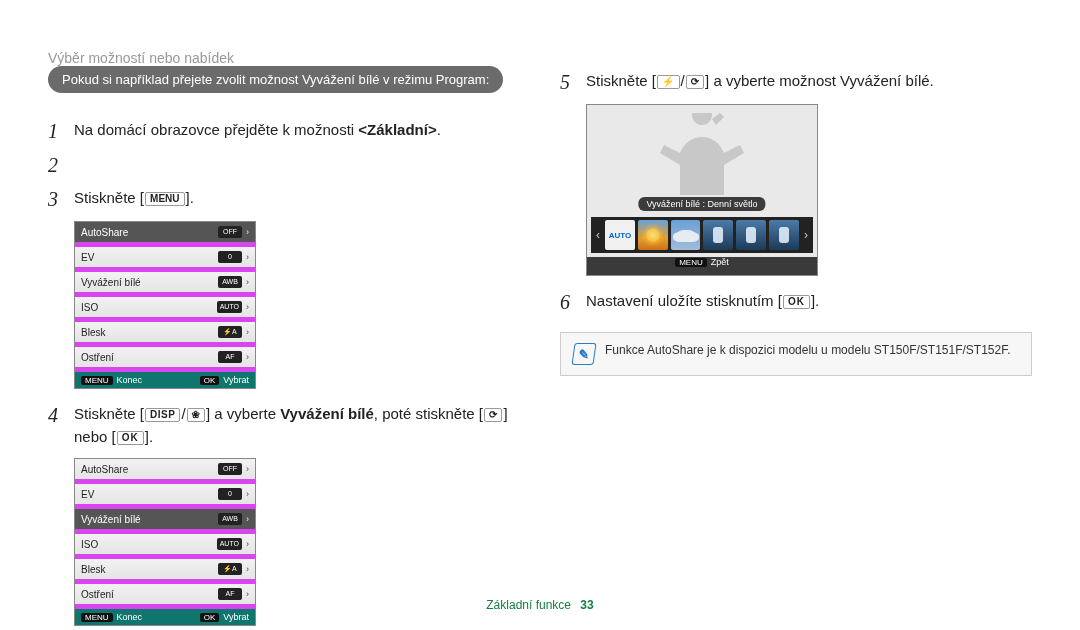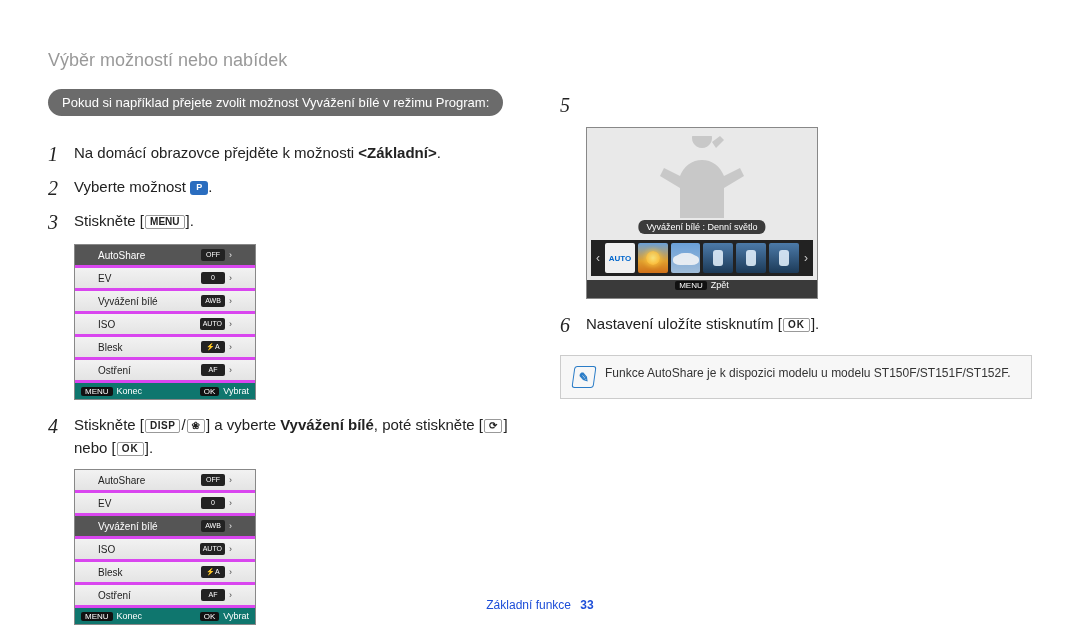--- a/index.html
+++ b/index.html
@@ -9,23 +9,22 @@
     color:#333;
     position:relative;
     background:#fff;
   }
   .page {
     padding:50px 48px 0 48px;
     position:relative;
     height:580px;
   }
   .header-title {
-    font-size:18px;
+    font-size:14px;
     color:#999;
-    margin-bottom:18px;
   }
   .two-col {
     display:flex;
     gap:40px;
   }
   .col {
     flex:1;
   }
   .callout-bar {
     background:#6b6b6b;
@@ -91,22 +90,22 @@
     border:1px solid #888;
     font-size:10px;
     margin:6px 0 14px 26px;
     background:#e6e6e6;
   }
   .cam-row {
     display:flex;
     align-items:center;
     justify-content:space-between;
     height:20px;
-    padding:0 23px;
-    border-bottom:3px solid #d946ef;
+    padding:0 6px;
+    border-bottom:5px solid #d946ef;
     background:linear-gradient(#f2f2f2,#e4e4e4);
     color:#222;
   }
   .cam-row:last-child { border-bottom:none; }
   .cam-row.sel { background:#555; color:#fff; }
   .cam-row .r {
     display:flex;
     align-items:center;
     gap:4px;
   }
@@ -268,21 +267,21 @@
     flex-shrink:0;
     transform:skewX(-8deg);
   }
 
   .footer {
     position:absolute;
     bottom:18px;
     left:0; right:0;
     text-align:center;
     font-size:12px;
-    color:#1d4ed8;
+    color:#15803d;
   }
   .footer b { font-weight:bold; margin-left:6px; }
 </style>
 </head>
 <body>
 
 <div class="page">
 
   <div class="header-title">Výběr možností nebo nabídek</div>
 
@@ -296,26 +295,20 @@
       <div class="step">
         <div class="step-num">1</div>
         <div class="step-body">
           <span>Na domácí obrazovce přejděte k možnosti </span><b>&lt;Základní&gt;</b><span>.</span>
         </div>
       </div>
 
       
       <div class="step">
         <div class="step-num">2</div>
-        <div class="step-body">
-          <span>Vyberte možnost </span>
-          <span class="icon-prog">
-              <span>P</span>
-            </span>.
-        </div>
       </div>
 
       
       <div class="step">
         <div class="step-num">3</div>
         <div class="step-body">
           <span>Stiskněte [</span><span class="box menu-label">MENU</span><span>].</span>
         </div>
       </div>
 
@@ -426,20 +419,23 @@
           <span><span class="pill">OK</span><span>Vybrat</span></span>
         </div>
       </div>
 
     </div>
 
     <div class="col">
 
       <div class="step" style="margin-top:4px;">
         <div class="step-num">5</div>
+        <div class="step-body">
+          <span>Stiskněte [</span><span class="box">⚡</span><span>/</span><span class="box">⟳</span><span>] a vyberte možnost Vyvážení bílé.</span>
+        </div>
       </div>
 
       <div class="preview">
         <div class="silhouette">
           <svg viewBox="0 0 100 90">
             <path fill="#c8c8c8" d="M50 12 a10 10 0 1 1 0.01 0 M50 24 c-10 0 -18 6 -22 16 l-16 -8 -4 8 20 12 v30 h44 v-30 l20 -12 -4 -8 -16 8 c-4 -10 -12 -16 -22 -16 M60 6 l8 -6 4 4 -8 8 z"></path>
           </svg>
         </div>
         <div class="wb-label-bar">Vyvážení bílé : Denní světlo</div>
         <div class="wb-strip">

